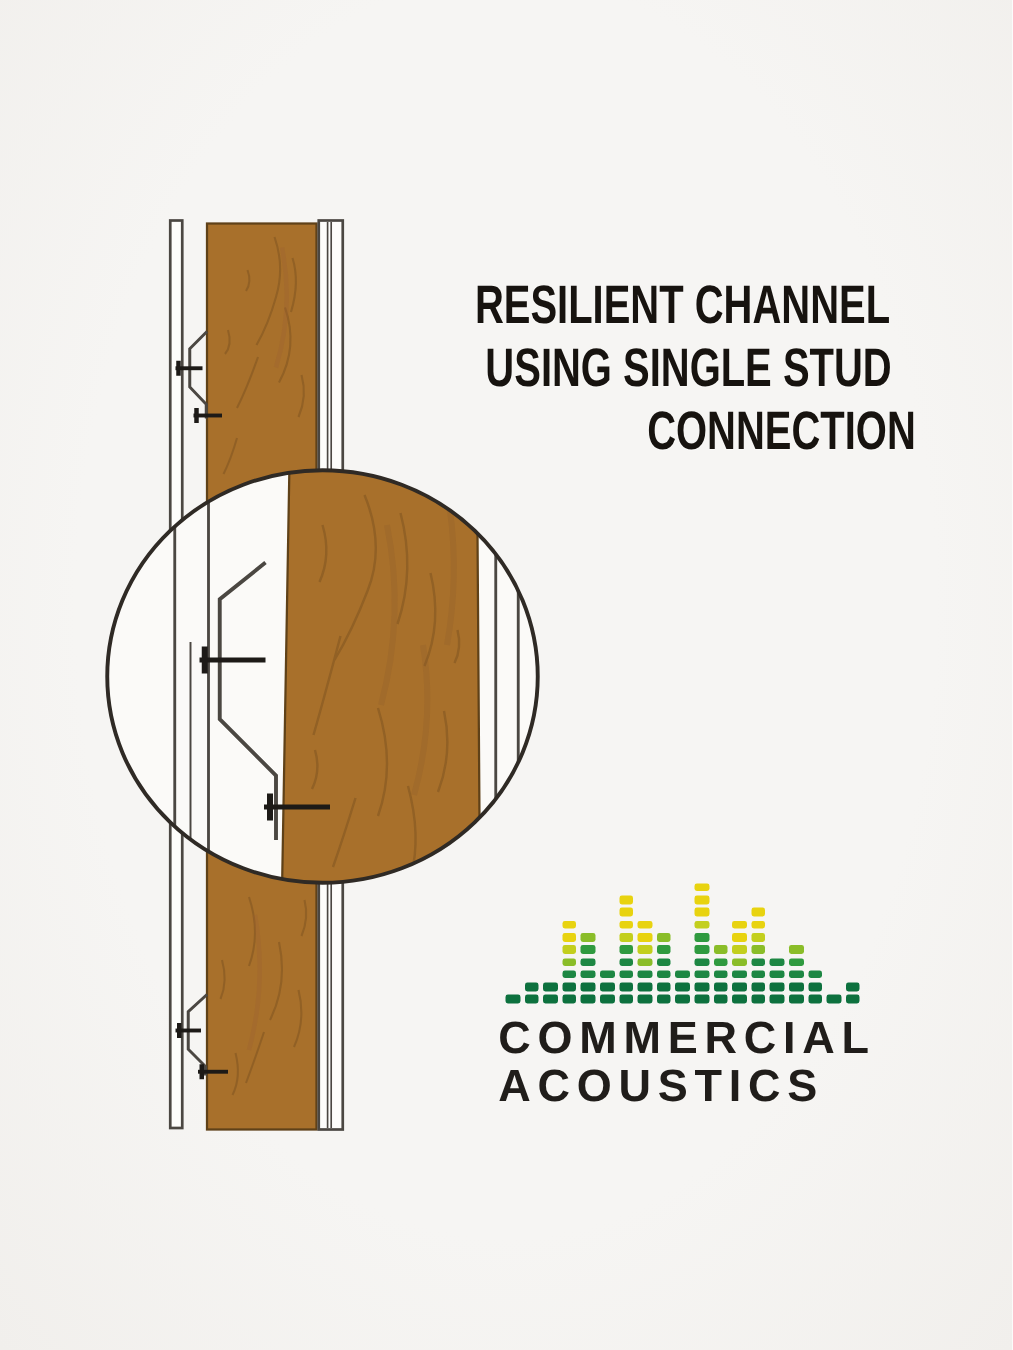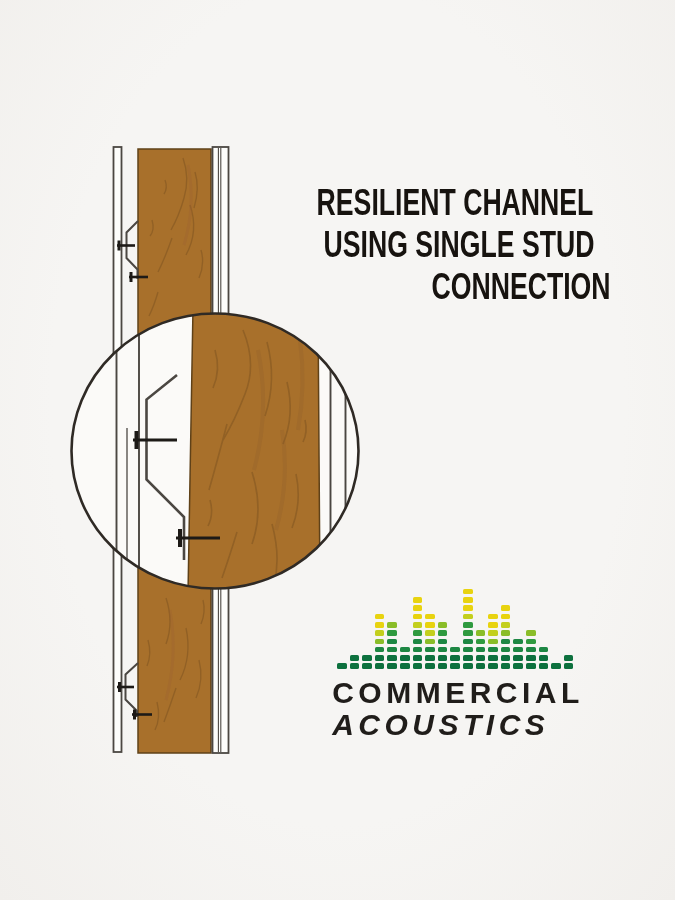--- a/index.html
+++ b/index.html
@@ -313,16 +313,16 @@
       <div class="eq-col">
         <div class="eq-seg" style="background: rgb(13, 113, 62);"></div>
       </div>
       <div class="eq-col">
         <div class="eq-seg" style="background: rgb(13, 113, 62);"></div>
         <div class="eq-seg" style="background: rgb(13, 113, 62);"></div>
       </div>
     </div>
   <div class="logo-text">
     <div class="logo-line" style="color: rgb(32, 29, 26);">COMMERCIAL</div>
-    <div class="logo-line" style="color: rgb(32, 29, 26); font-style: italic;">ACOUSTICS</div>
+    <div class="logo-line" style="color: rgb(32, 29, 26);">ACOUSTICS</div>
   </div>
 
 </div>
 
 </body></html>

